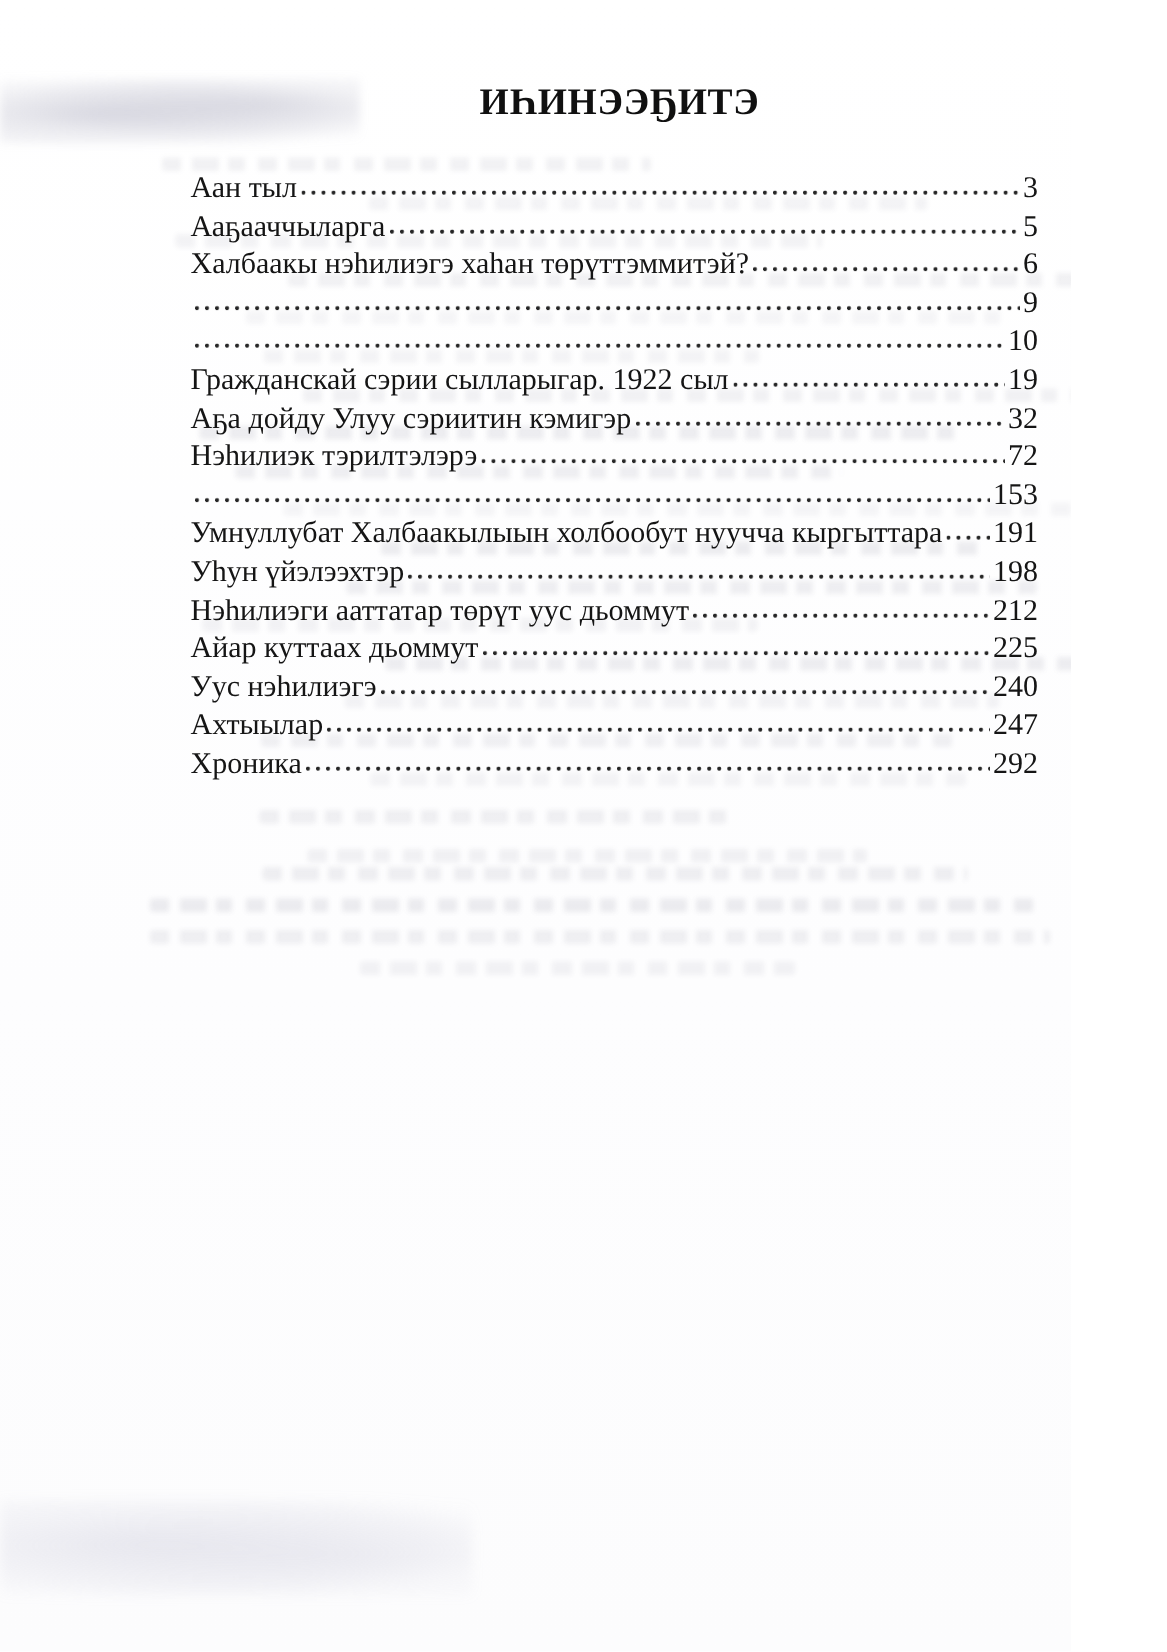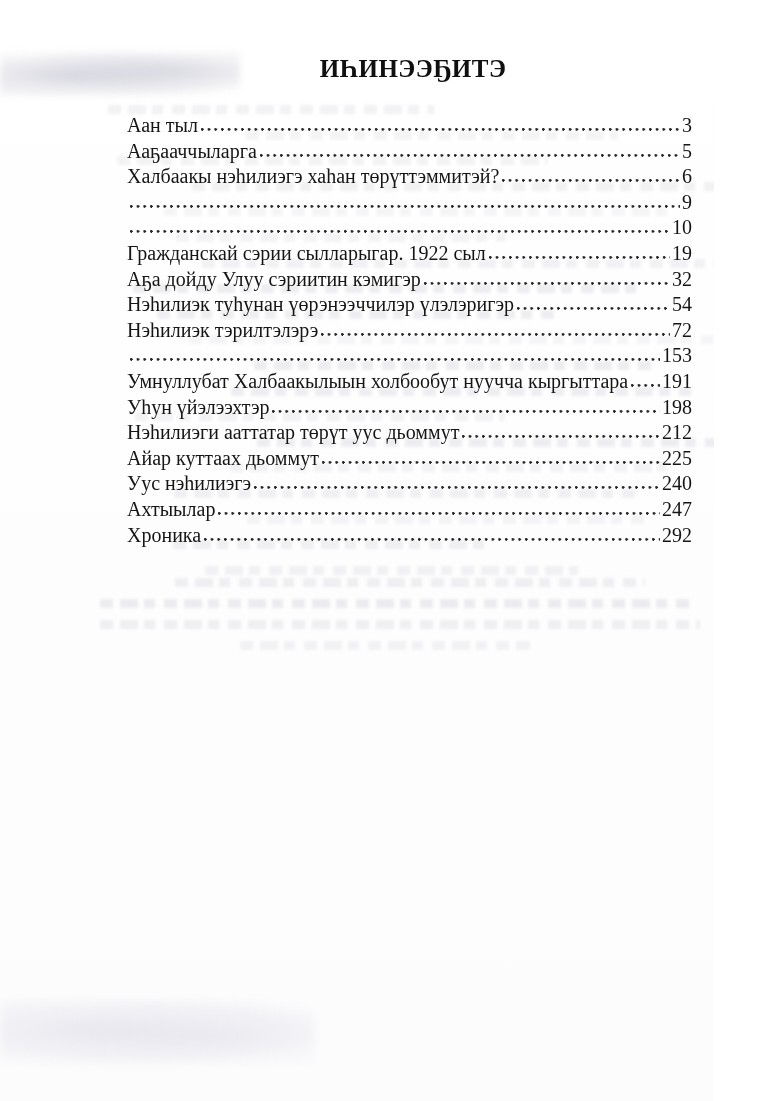--- a/index.html
+++ b/index.html
@@ -175,25 +175,20 @@
       <span class="toc-leader"></span>
       <span class="toc-page">19</span>
     </div>
 
     <div class="toc-row">
       <span class="toc-label">Аҕа дойду Улуу сэриитин кэмигэр</span>
       <span class="toc-leader"></span>
       <span class="toc-page">32</span>
     </div>
 
-    <div class="toc-row">
-      <span class="toc-label">Нэһилиэк туһунан үөрэнээччилэр үлэлэригэр</span>
-      <span class="toc-leader"></span>
-      <span class="toc-page">54</span>
-    </div>
 
     <div class="toc-row">
       <span class="toc-label">Нэһилиэк тэрилтэлэрэ</span>
       <span class="toc-leader"></span>
       <span class="toc-page">72</span>
     </div>
 
     <div class="toc-row">
       <span class="toc-leader"></span>
       <span class="toc-page">153</span>

